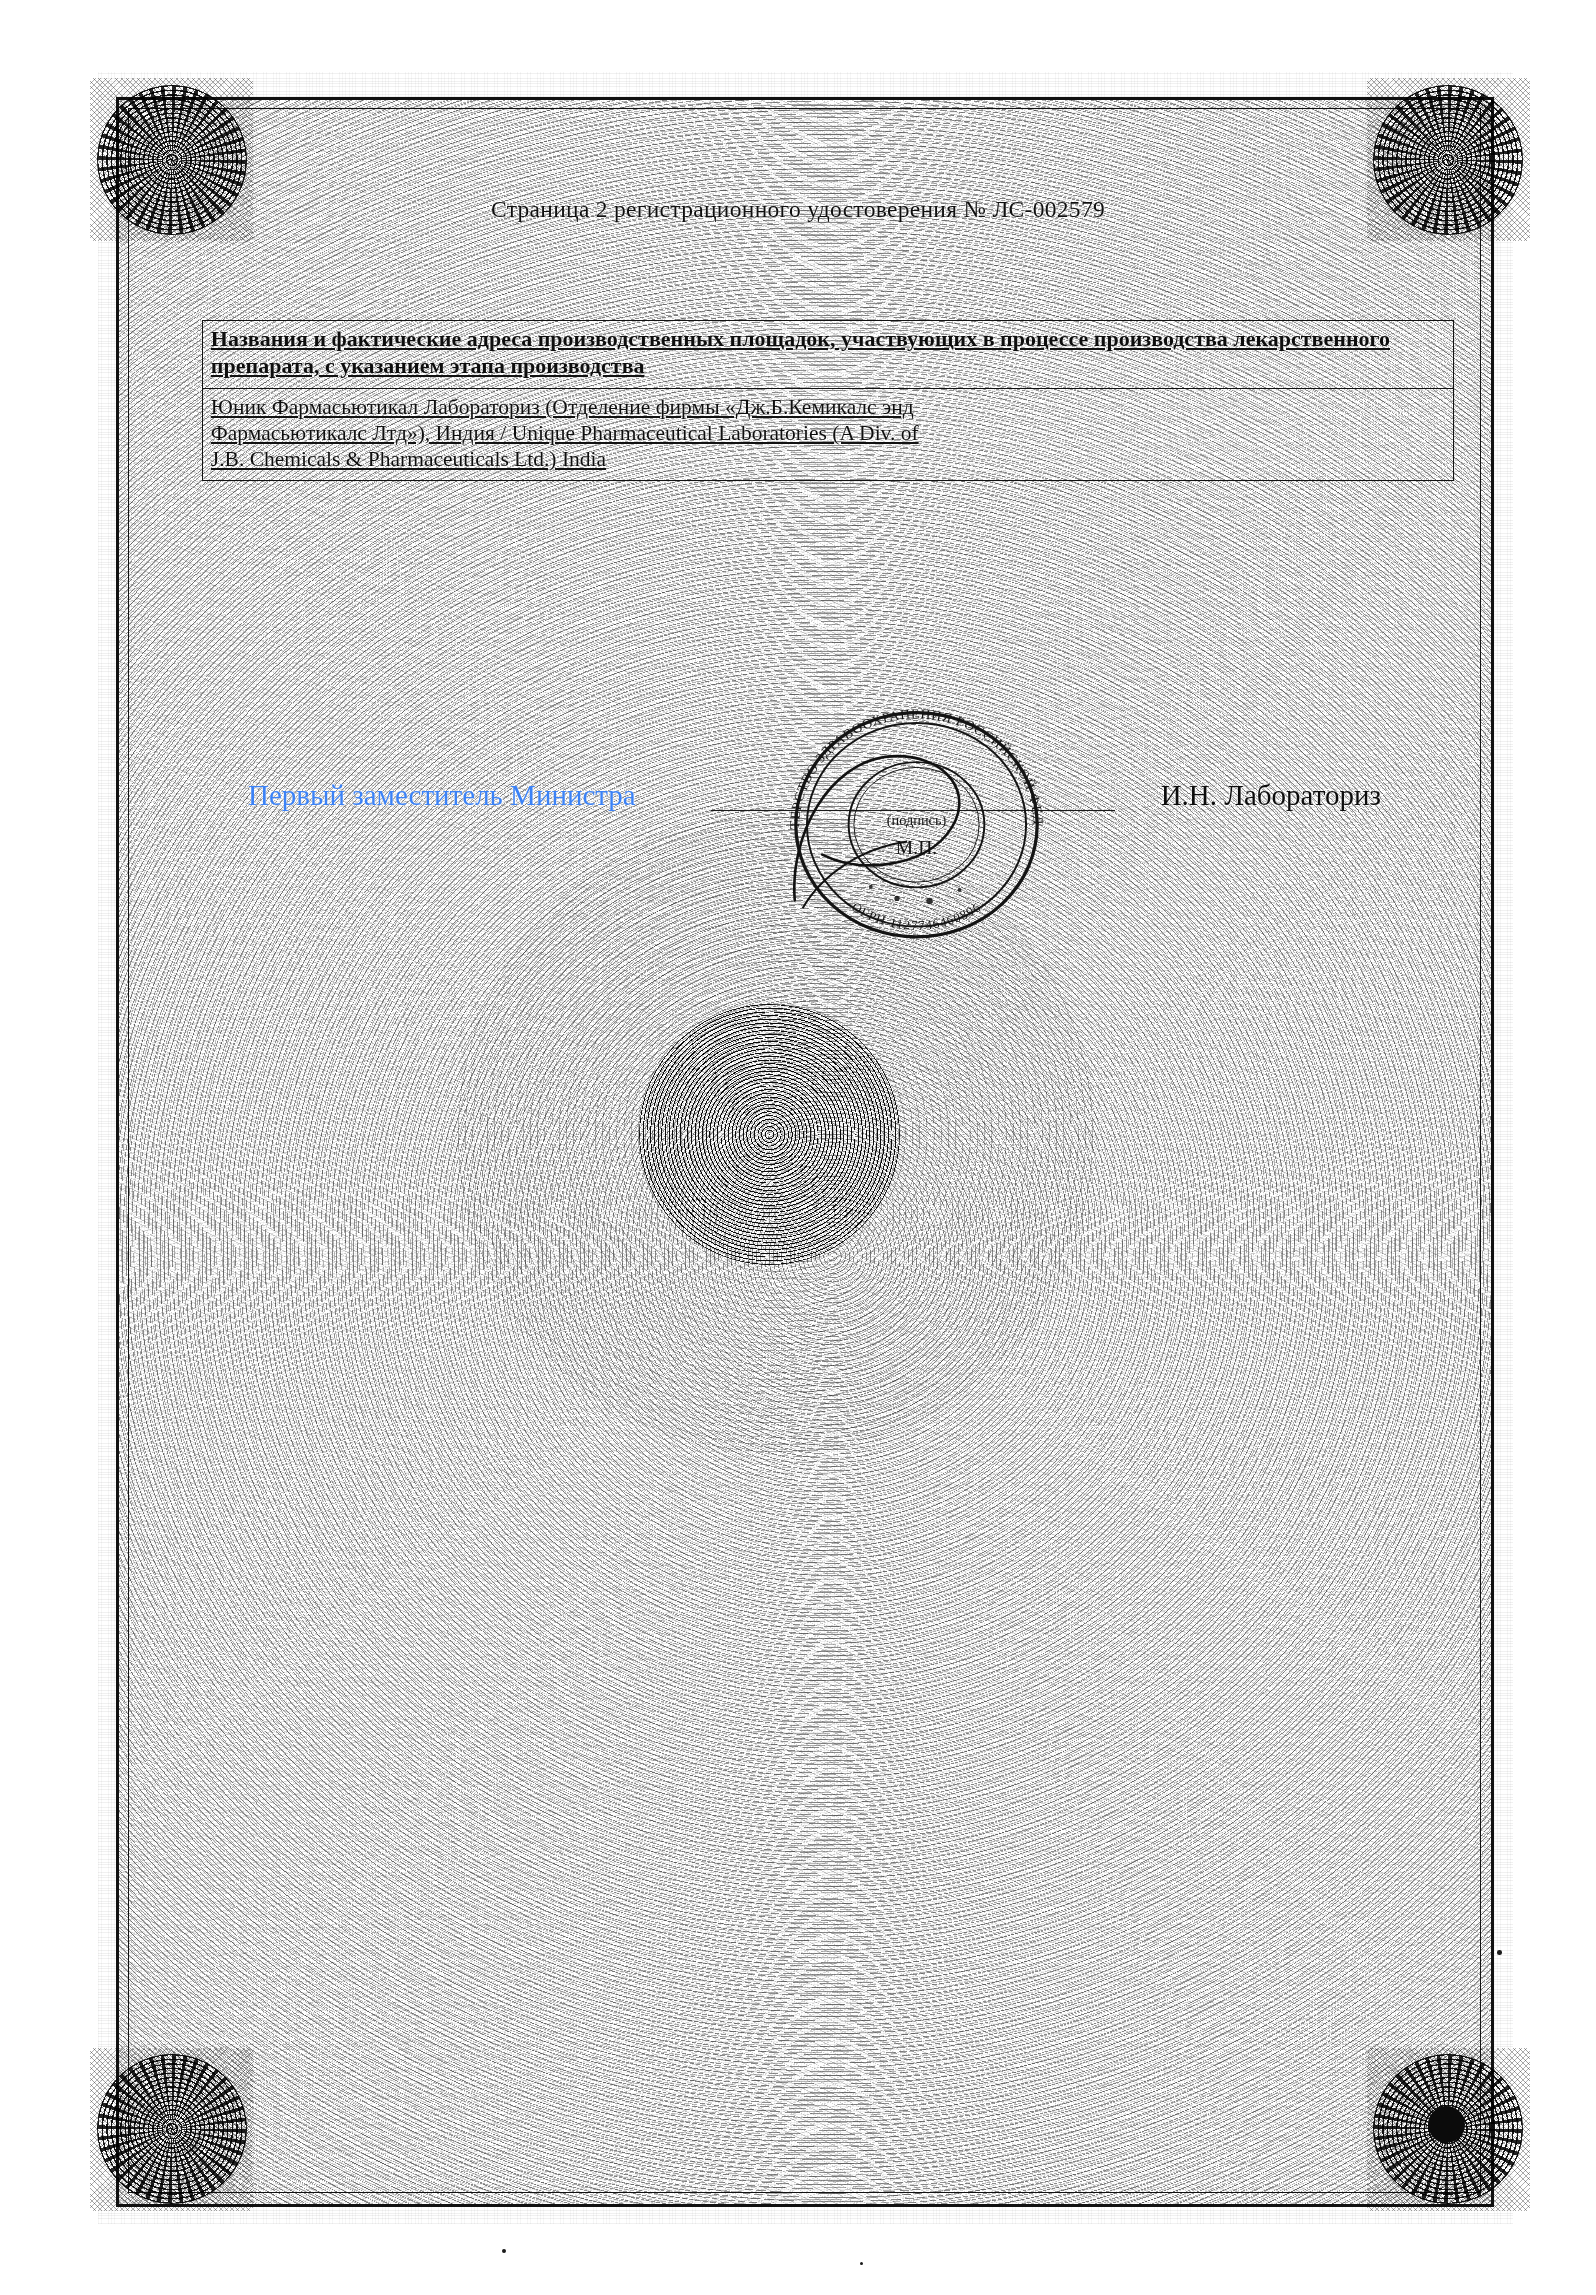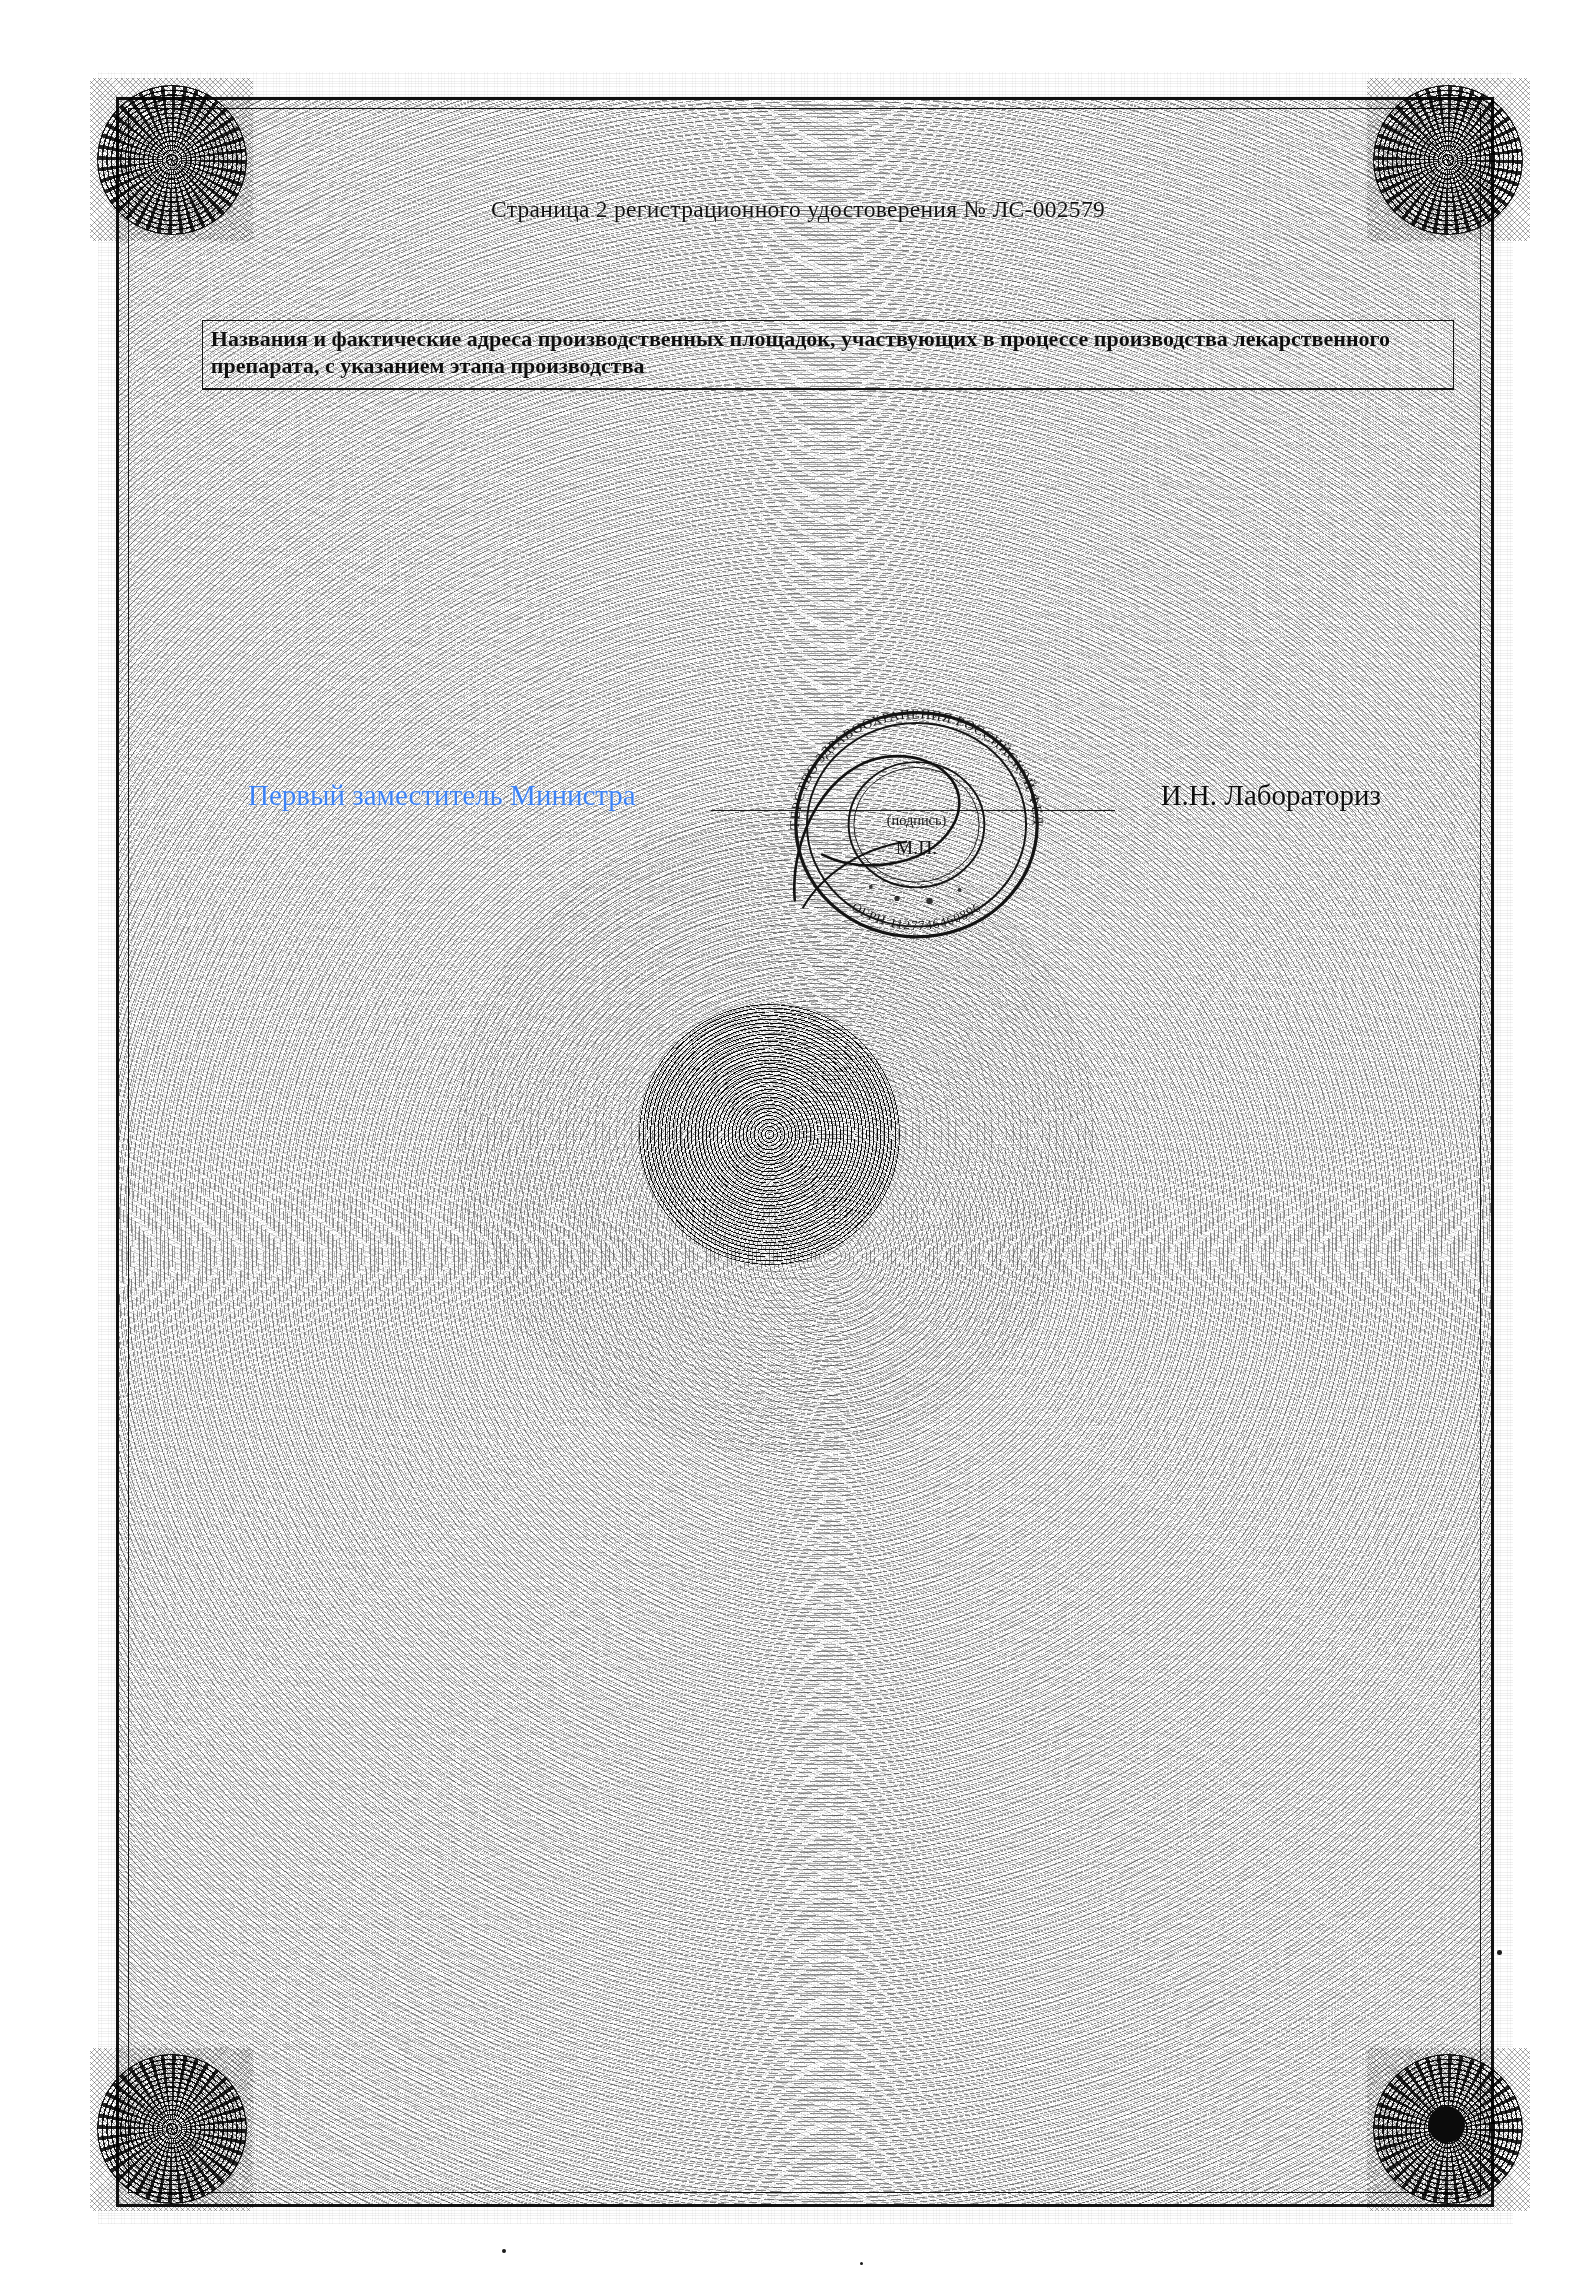--- a/index.html
+++ b/index.html
@@ -127,21 +127,21 @@
 
   
   .tbl {
     position: absolute;
     left: 202px; top: 320px;
     width: 1252px;
     border: 1.3px solid #111;
     box-sizing: border-box;
     background: rgba(255,255,255,0.06);
   }
-  .tbl .row { display: flex; border-bottom: 1.3px solid #111; }
+  .tbl .row { display: flex; border-bottom: 1.3px solid #111; text-decoration: underline; }
   .tbl .row:last-child { border-bottom: none; }
   .tbl .cell {
     padding: 5.2px 7.8px 7.8px 7.8px;
     font-size: 21.5px;
     line-height: 1.22;
     color: #0e0e0e;
     text-shadow: 0 0 0.7px rgba(255,255,255,.9), 0 0 2px rgba(255,255,255,.7);
     box-sizing: border-box;
   }
   .title-row .cell { font-weight: bold; font-size: 22px; width: 100%; }
@@ -226,20 +226,21 @@
   <div class="rosette br"></div>
   <div class="rosette-dot"></div>
 
   <div class="page-header">Страница  2 регистрационного удостоверения № ЛС-002579</div>
 
   <div class="tbl">
     <div class="row title-row">
       <div class="cell">Названия и фактические адреса производственных площадок, участвующих в процессе производства лекарственного препарата, с указанием этапа производства</div>
     </div>
     <div class="row split">
+      <div class="cell right">Юник Фармасьютикал Лабораториз (Отделение фирмы «Дж.Б.Кемикалс энд Фармасьютикалс Лтд»), Индия / Unique Pharmaceutical Laboratories (A Div. of J.B. Chemicals &amp; Pharmaceuticals Ltd.) India</div>
     </div>
   </div>
 
   <div class="sign-block">
     <div class="sign-title">Первый заместитель Министра</div>
     <div class="sign-rule"></div>
     <div class="sign-name">И.Н. Лабораториз</div>
   </div>
 
   <div class="stamp">

